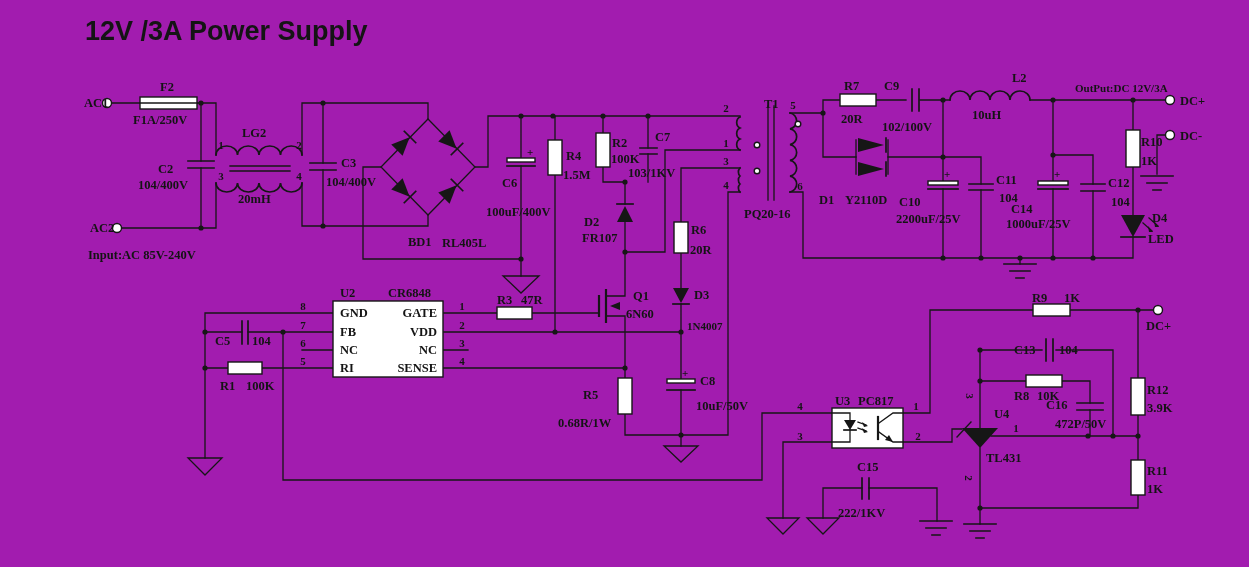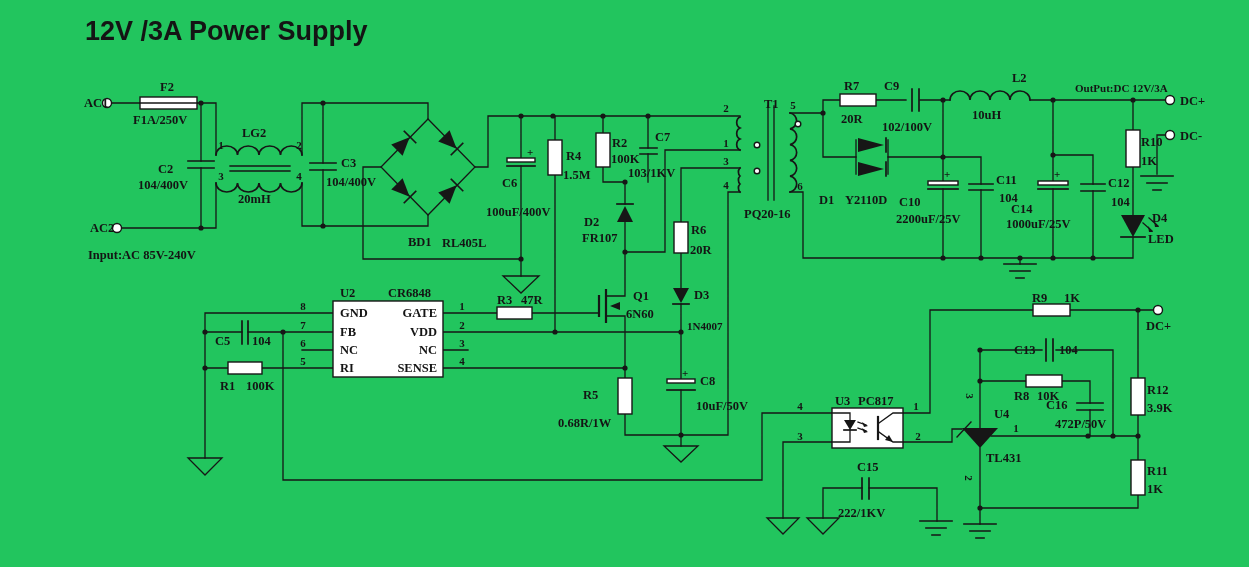--- a/index.html
+++ b/index.html
@@ -1,16 +1,16 @@
 <!DOCTYPE html>
 <html><head>
 <meta charset="utf-8">
 <style>
   html,body{margin:0;padding:0;background:#fff;}
-  .page{width:1249px;height:567px;background:#22c55e;position:relative;}
+  .page{width:1249px;height:567px;background:#a21caf;position:relative;}
   svg text{font-family:"Liberation Serif", serif;fill:#141414;}
   .t{font-size:12.5px;font-weight:bold;}
   .pn{font-size:11px;font-weight:bold;}
   .sm{font-size:11px;font-weight:bold;}
   .ttl{font-family:"Liberation Sans", sans-serif;font-weight:bold;font-size:27px;}
   .w{stroke:#161616;stroke-width:1.3;fill:none;stroke-linecap:square;}
   .c{stroke:#161616;stroke-width:1.7;fill:none;stroke-linecap:square;}
   .c2{stroke:#161616;stroke-width:2.2;fill:none;stroke-linecap:square;}
   .bx{fill:#fff;stroke:#161616;stroke-width:1.4;}
   .fb{fill:#161616;stroke:none;}

